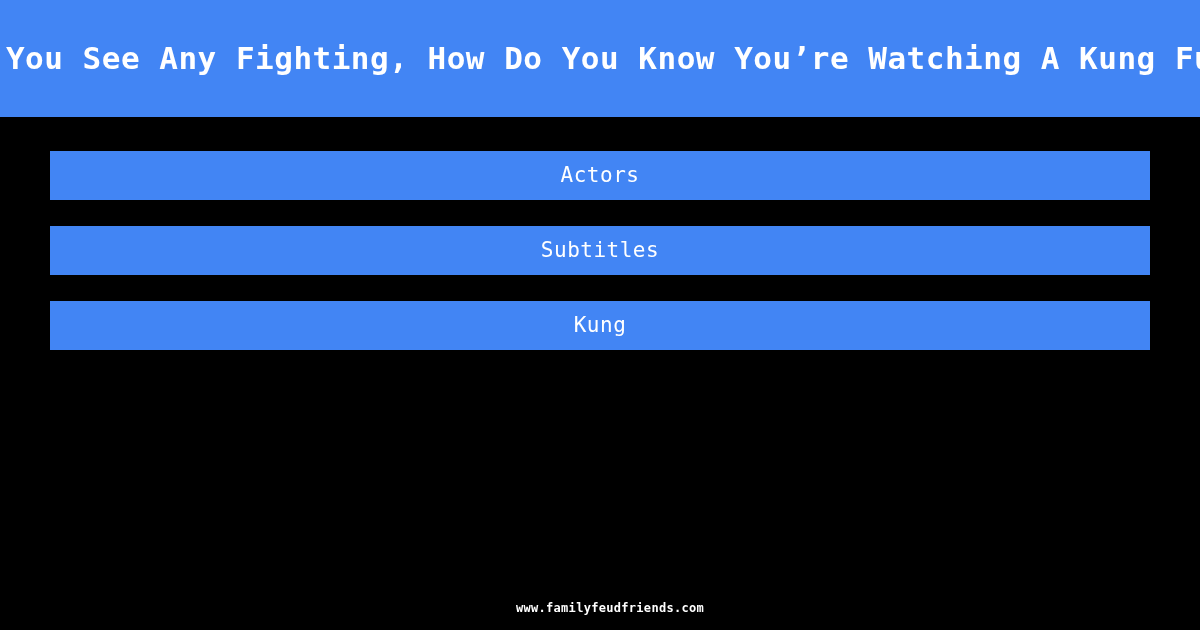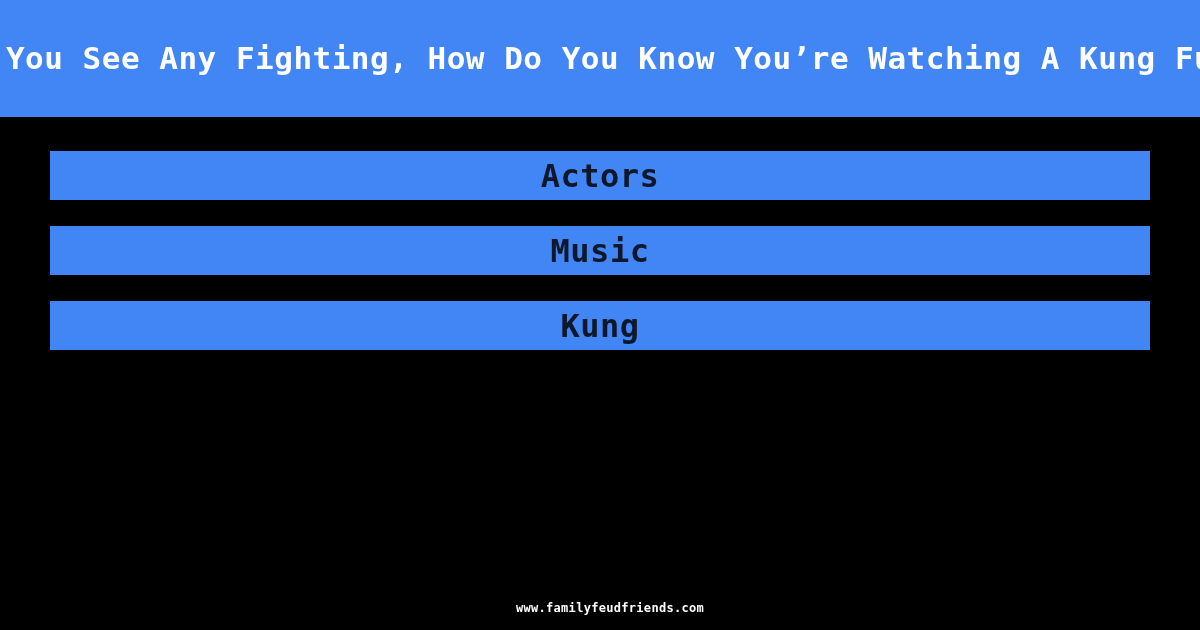--- a/index.html
+++ b/index.html
@@ -63,23 +63,23 @@
     height: 49px;
     background: #4285f4;
     display: flex;
     align-items: center;
     justify-content: center;
     box-sizing: border-box;
   }
 
   .answer-label {
     font-family: "DejaVu Sans Mono", monospace;
-    font-size: 32px;
-    font-weight: bold;
-    color: #0f172a;
+    font-size: 21px;
+    font-weight: normal;
+    color: #ffffff;
     letter-spacing: 0.5px;
     line-height: 1;
     white-space: nowrap;
   }
 
   
   .footer {
     position: absolute;
     left: 0;
     right: 0;
@@ -105,24 +105,24 @@
   <div class="question-band">
     <div class="question-text">Before You See Any Fighting, How Do You Know You’re Watching A Kung Fu Movie</div>
   </div>
 
   <div class="answers-area">
 
     <div class="answer-bar">
       <span class="answer-label">Actors</span>
     </div>
 
+    <div class="answer-bar">
+      <span class="answer-label">Subtitles</span>
+    </div>
 
-    <div class="answer-bar">
-      <span class="answer-label">Music</span>
-    </div>
 
     <div class="answer-bar">
       <span class="answer-label">Kung</span>
     </div>
 
   </div>
 
   <div class="footer">
     <span class="footer-url">www.familyfeudfriends.com</span>
   </div>

